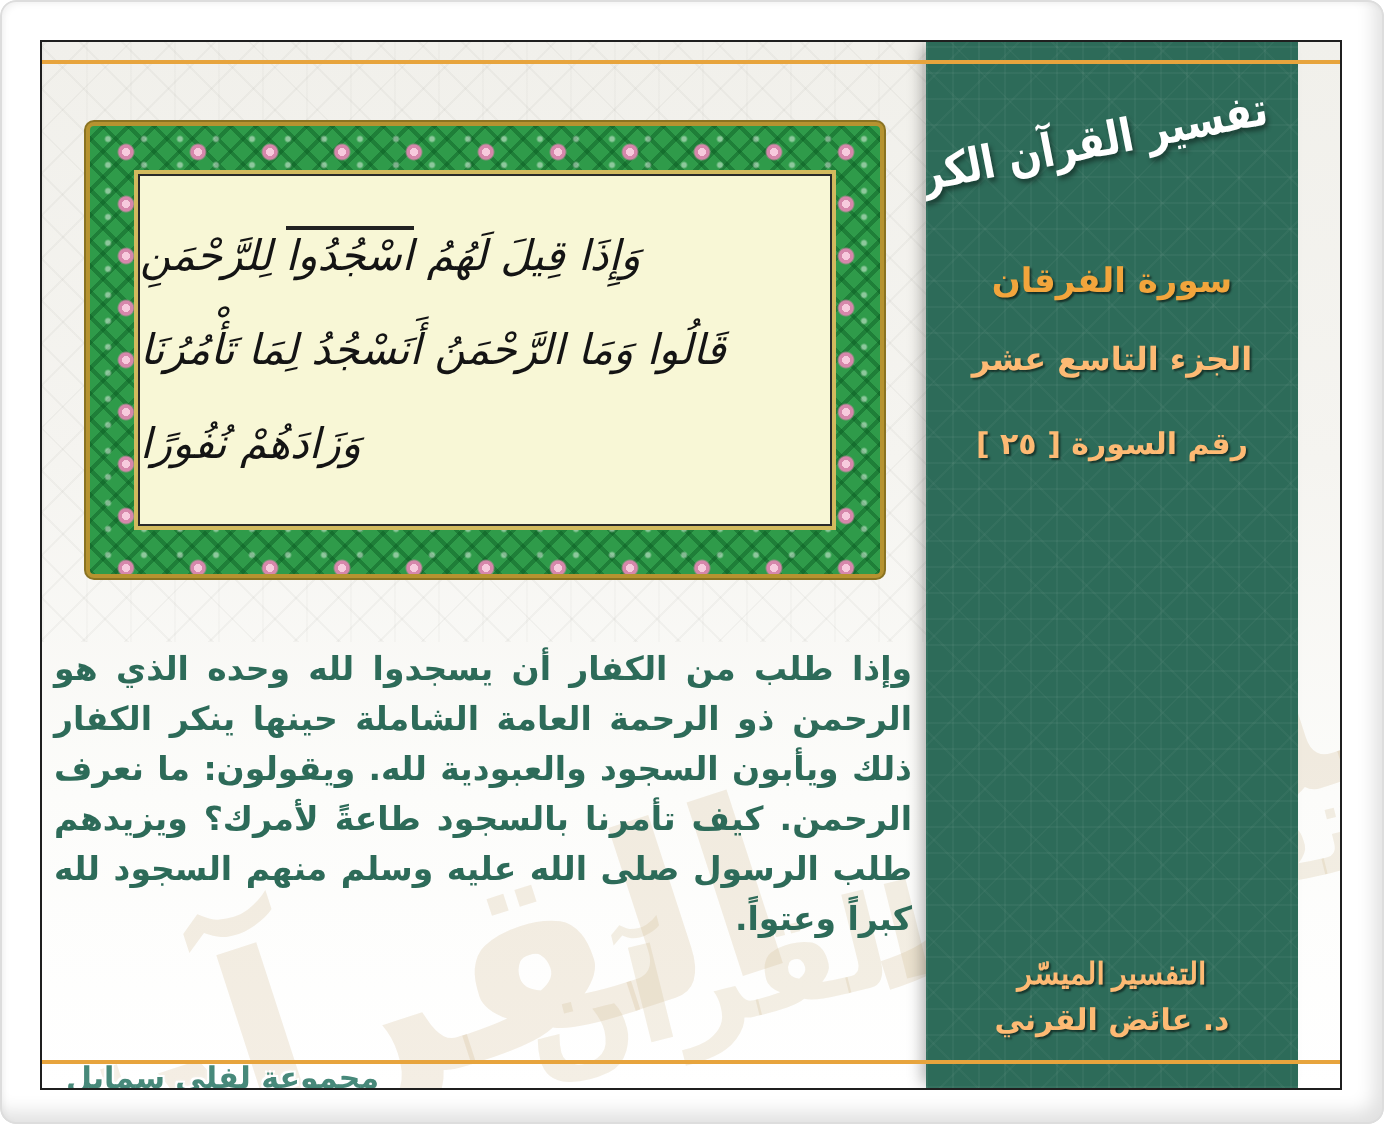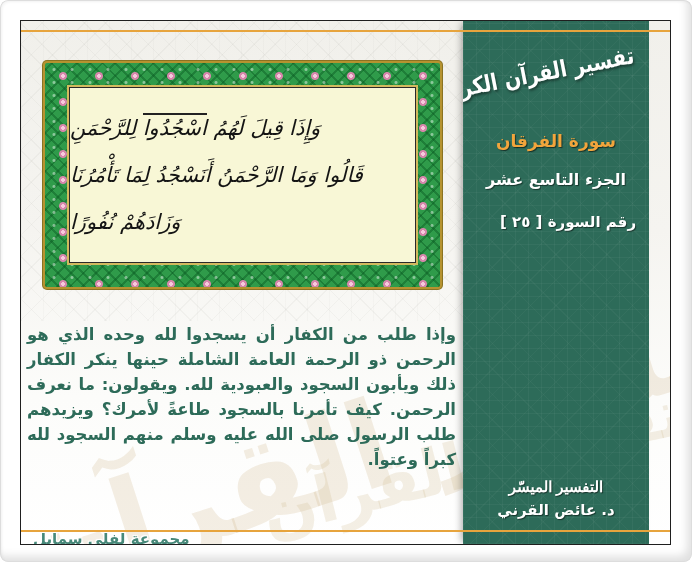--- a/index.html
+++ b/index.html
@@ -103,23 +103,23 @@
   .sb-text { position:absolute; left:0; width:100%; text-align:center; direction:rtl; }
   .sb-title {
     top:36px; color:#ffffff; font-size:23px; font-weight:bold; white-space:nowrap;
     transform:rotate(-11deg) scaleX(0.85);
     text-shadow:1px 2px 3px rgba(0,0,0,0.45);
   }
   .sb-surah {
     top:110px; color:#f2a53c; font-size:17px; font-weight:bold;
     text-shadow:1px 1px 1px rgba(0,0,0,0.55);
   }
-  .sb-white { color:#ffffff; font-weight:bold; text-shadow:1px 1px 1px rgba(0,0,0,0.5); }
+  .sb-white { color:#fdba74; font-weight:bold; text-shadow:1px 1px 1px rgba(0,0,0,0.5); }
   .sb-juz   { top:149px; font-size:16px; }
-  .sb-snum  { top:192px; font-size:15px;padding-left:12px; }
+  .sb-snum  { top:192px; font-size:15px; }
   .sb-anum  { top:232px; font-size:15px; }
   .sb-src   { top:457px; font-size:15px;font-family:Liberation Serif, serif; }
   .sb-auth  { top:480px; font-size:15px; }
 </style>
 </head>
 <body>
 
 <div class="stage">
   <div class="content">
 

